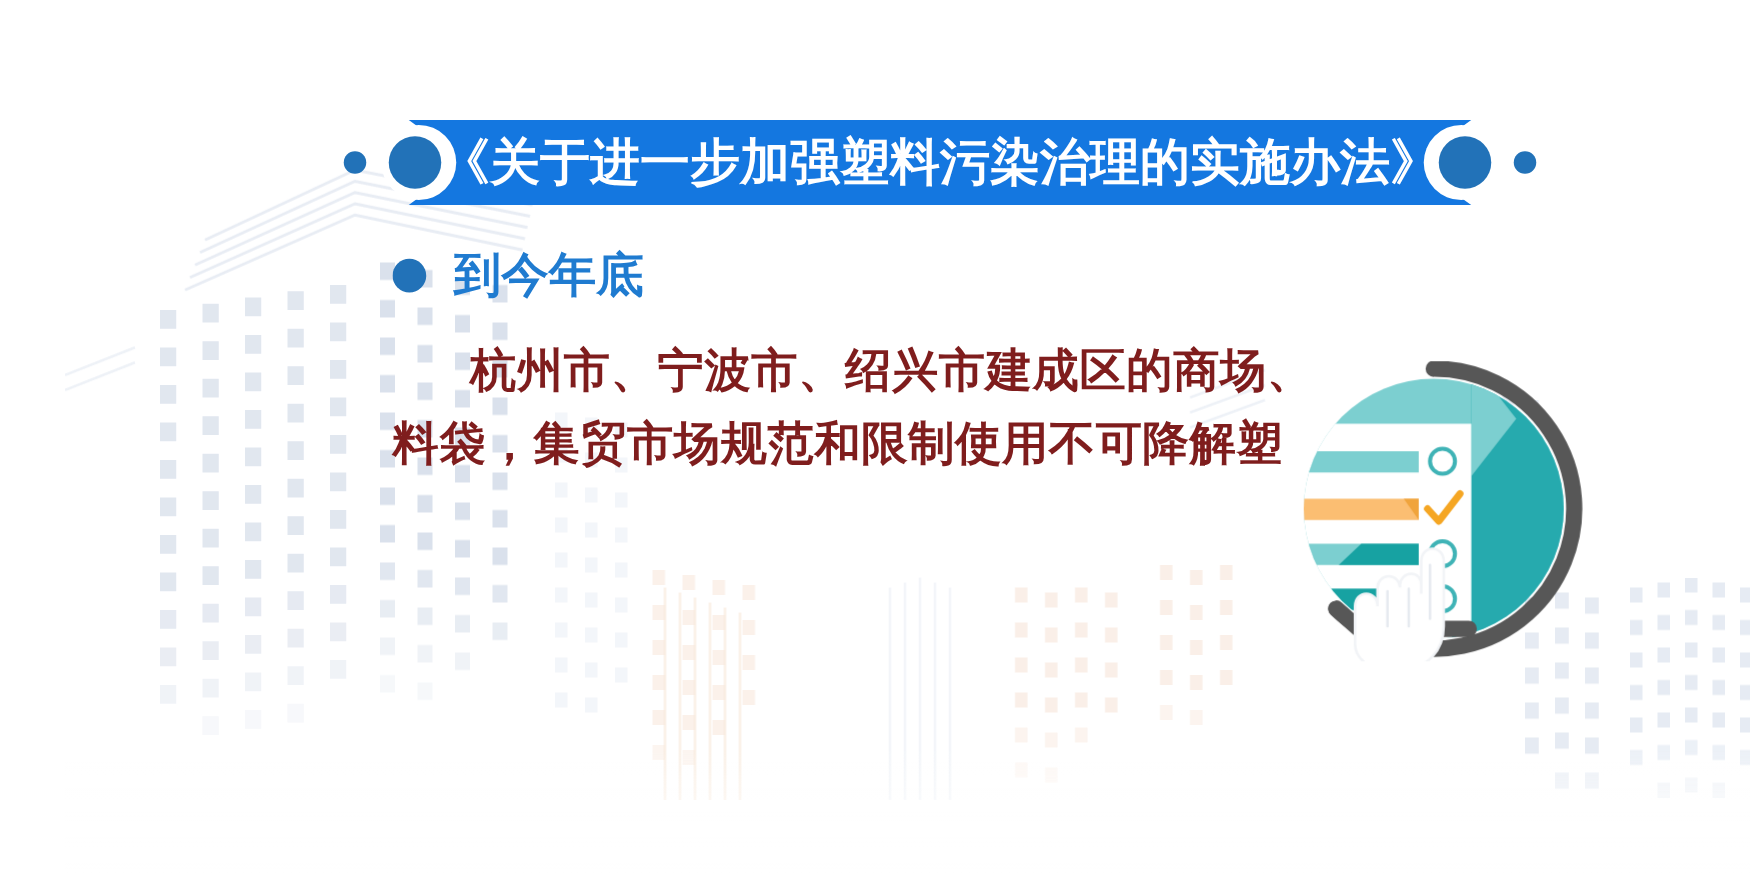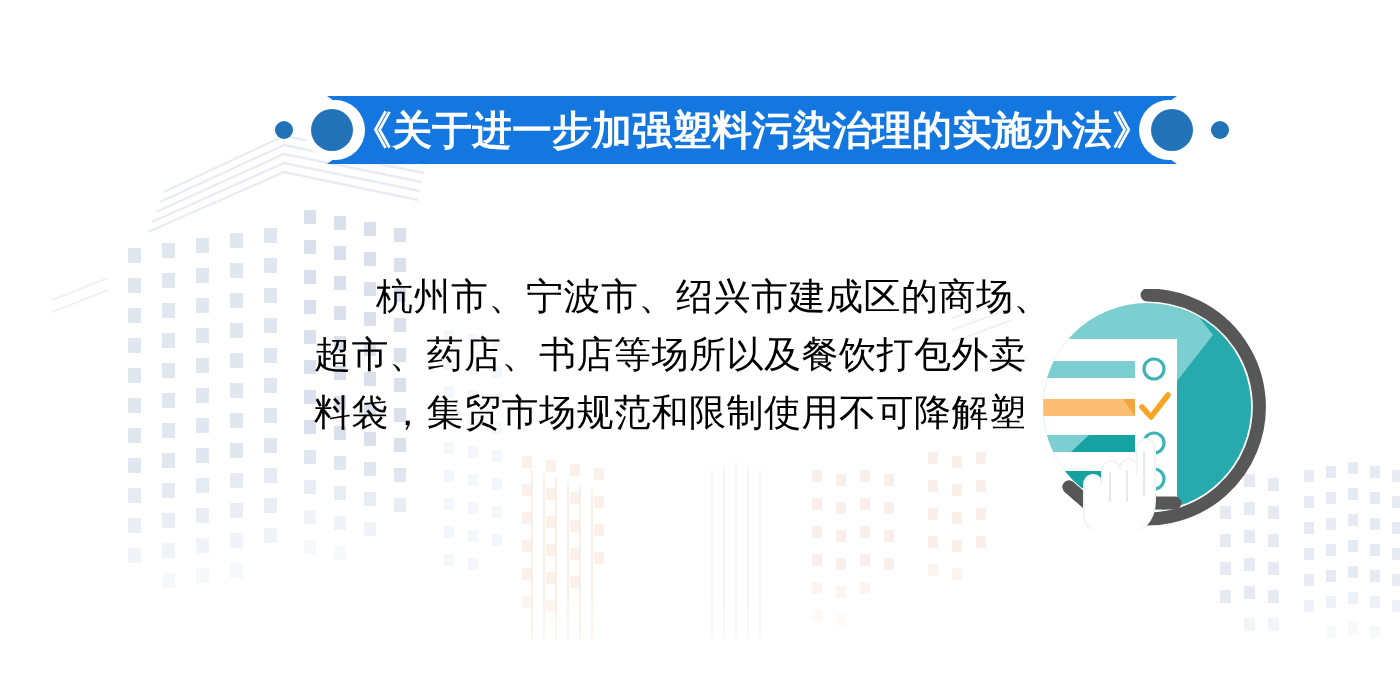--- a/index.html
+++ b/index.html
@@ -66,23 +66,23 @@
   }
 
   
   #body-text {
     position: absolute;
     left: 262px;
     top: 268px;
     width: 712px;
     z-index: 5;
     font-size: 37px;
-    font-weight: normal;
+    font-weight: bold;
     line-height: 58px;
-    color: #000000;
+    color: #7f1d1d;
     letter-spacing: 0.5px;
   }
   #body-text .ln {
     display: block;
     white-space: nowrap;
   }
   #body-text .ln.indent {
     text-indent: 62px;
   }
 
@@ -579,24 +579,27 @@
     <circle cx="1120" cy="34" r="21" fill="#2272b8"></circle>
 
     <circle cx="232" cy="34" r="9" fill="#2272b8"></circle>
     <circle cx="1168" cy="34" r="9" fill="#2272b8"></circle>
   </svg>
 
   <div id="title-banner-label" style="position:absolute;left:0;top:96px;width:1400px;height:68px;line-height:68px;text-align:center;font-size:40px;font-weight:bold;color:#ffffff;z-index:6;white-space:nowrap;">
     <span>《关于进一步加强塑料污染治理的实施办法》</span>
   </div>
 
+  <div id="section-heading">
+    <span id="heading-bullet"></span>
+    <span id="heading-label">到今年底</span>
+  </div>
 
   <div id="body-text">
     <span class="ln indent">杭州市、宁波市、绍兴市建成区的商场、</span>
-    <span class="ln">超市、药店、书店等场所以及餐饮打包外卖</span>
     <span class="ln">料袋，集贸市场规范和限制使用不可降解塑</span>
   </div>
 
   <svg id="checklist-illustration" viewBox="0 0 240 240" width="240" height="240" xmlns="http://www.w3.org/2000/svg">
     <defs>
       <clipPath id="innerCircle">
         <circle cx="120" cy="118" r="104"></circle>
       </clipPath>
     </defs>
 

